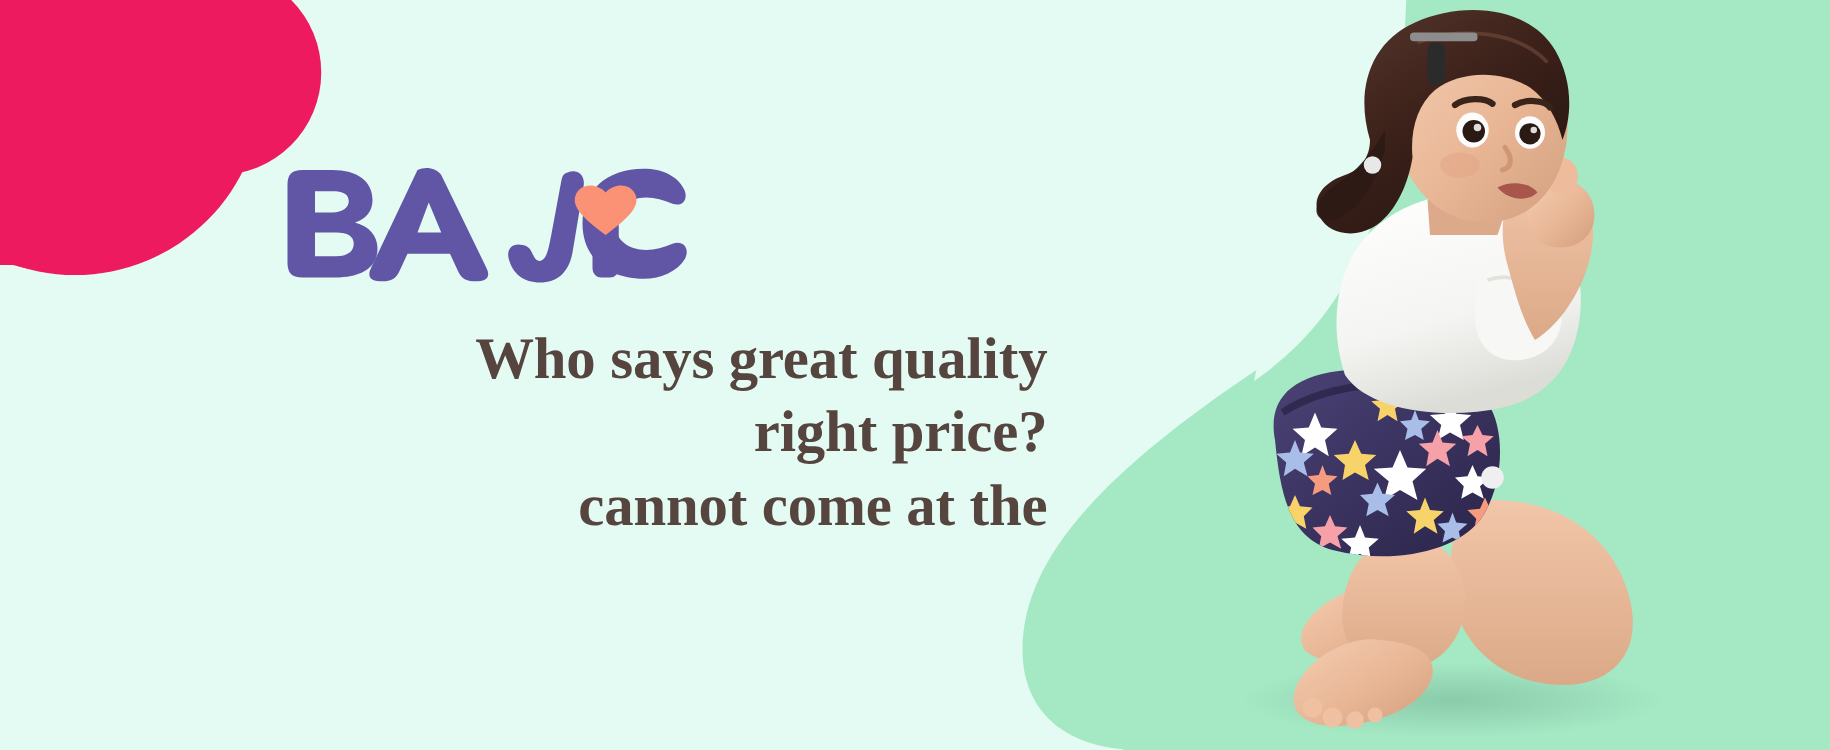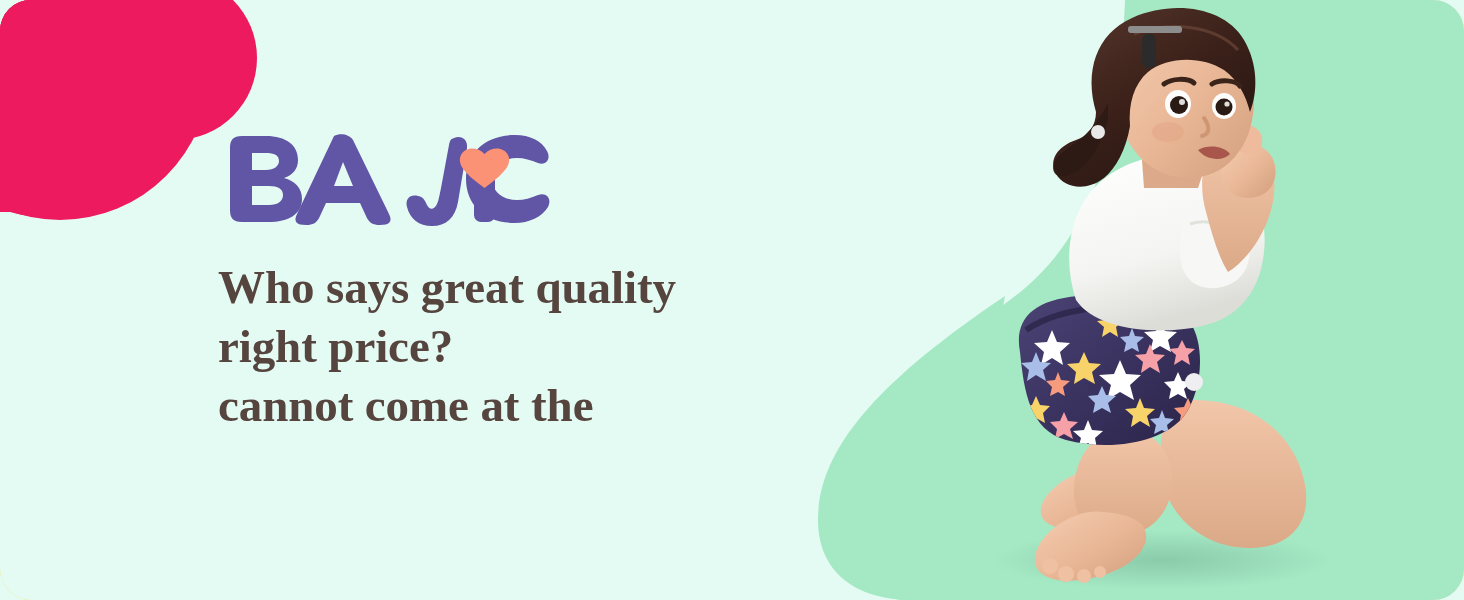--- a/index.html
+++ b/index.html
@@ -1,34 +1,34 @@
 <!DOCTYPE html>
 <html><head>
 <meta charset="utf-8">
 <style>
   *{margin:0;padding:0;box-sizing:border-box;}
   html,body{width:1464px;height:600px;overflow:hidden;}
   body{font-family:"Liberation Sans",sans-serif;background:#e4fbf4;}
 
-  #banner{position:relative;width:1464px;height:600px;overflow:hidden;background:#fde047;border-radius:31px;}
+  #banner{position:relative;width:1464px;height:600px;overflow:hidden;background:#fde047;}
 
   
   .bg-layer{position:absolute;inset:0;width:100%;height:100%;}
 
   
   #logo-block{position:absolute;left:222px;top:118px;width:330px;height:110px;}
   #logo-svg{position:absolute;left:0;top:0;}
   #logo-tm{position:absolute;left:289px;top:25px;font-family:"Liberation Sans",sans-serif;
            font-size:15px;font-weight:700;color:#6155a6;letter-spacing:.4px;}
 
   
   #headline{position:absolute;left:218px;top:258px;width:620px;
             font-family:"Liberation Serif",serif;font-weight:700;
             font-size:47px;line-height:1.26;color:#56453e;
-            letter-spacing:-0.1px;}
+            letter-spacing:-0.1px;text-align:right;}
 
   
   #photo{position:absolute;left:992px;top:0;width:400px;height:600px;}
 
   .no-sel{user-select:none;}
 </style>
 </head>
 <body>
 
 <div id="banner">

